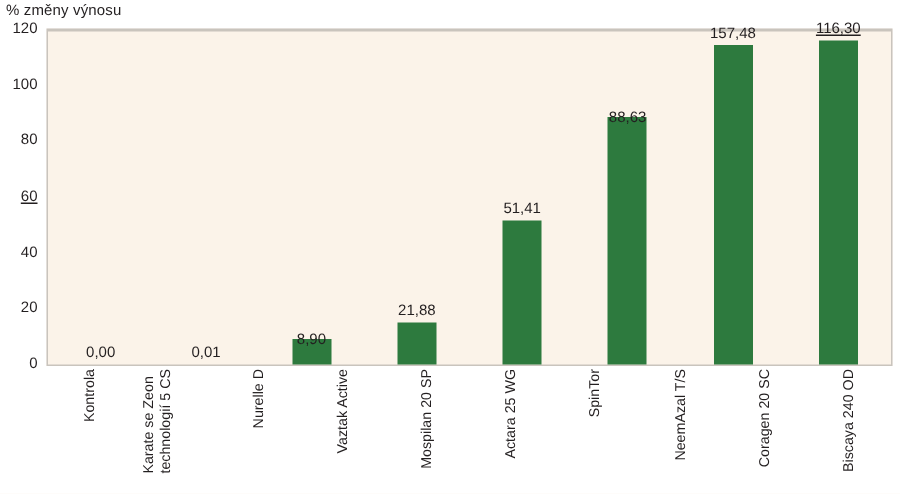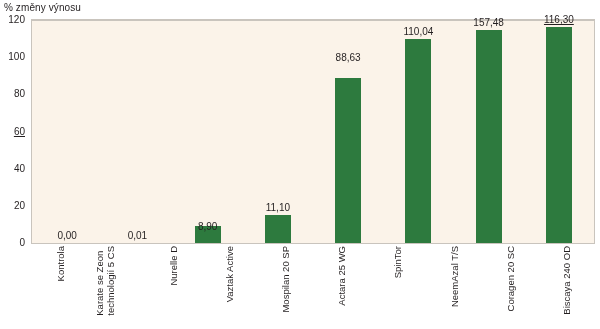--- a/index.html
+++ b/index.html
@@ -155,30 +155,30 @@
       </div>
       <div class="bar-slot">
         <div class="bar-value" style="bottom: 2.01858px; text-align: right;">0,01</div>
         <div class="bar" style="height: 0.0185833px; background: rgb(45, 122, 62);"></div>
       </div>
       <div class="bar-slot">
         <div class="bar-value" style="bottom: 11px;">8,90</div>
         <div class="bar" style="height: 16.5392px; background: rgb(45, 122, 62);"></div>
       </div>
       <div class="bar-slot">
-        <div class="bar-value" style="bottom: 30.1909px;">11,10</div>
+        <div class="bar-value" style="bottom: 30.1909px;">21,88</div>
         <div class="bar" style="height: 28.1909px; background: rgb(45, 122, 62);"></div>
       </div>
       <div class="bar-slot">
-        <div class="bar-value" style="bottom: 180px;">88,63</div>
+        <div class="bar-value" style="bottom: 97.5369px;">51,41</div>
+        <div class="bar" style="height: 95.5369px; background: rgb(45, 122, 62);"></div>
+      </div>
+      <div class="bar-slot">
+        <div class="bar-value" style="bottom: 159px;">88,63</div>
         <div class="bar" style="height: 164.704px; background: rgb(45, 122, 62);"></div>
-      </div>
-      <div class="bar-slot">
-        <div class="bar-value" style="bottom: 206.491px;">110,04</div>
-        <div class="bar" style="height: 204.491px; background: rgb(45, 122, 62);"></div>
       </div>
       <div class="bar-slot">
         <div class="bar-value" style="bottom: 214.872px;">157,48</div>
         <div class="bar" style="height: 212.872px; background: rgb(45, 122, 62);"></div>
       </div>
       <div class="bar-slot">
         <div class="bar-value" style="bottom: 218.124px; text-decoration: underline;">116,30</div>
         <div class="bar" style="height: 216.124px; background: rgb(45, 122, 62);"></div>
       </div>
     </div>

